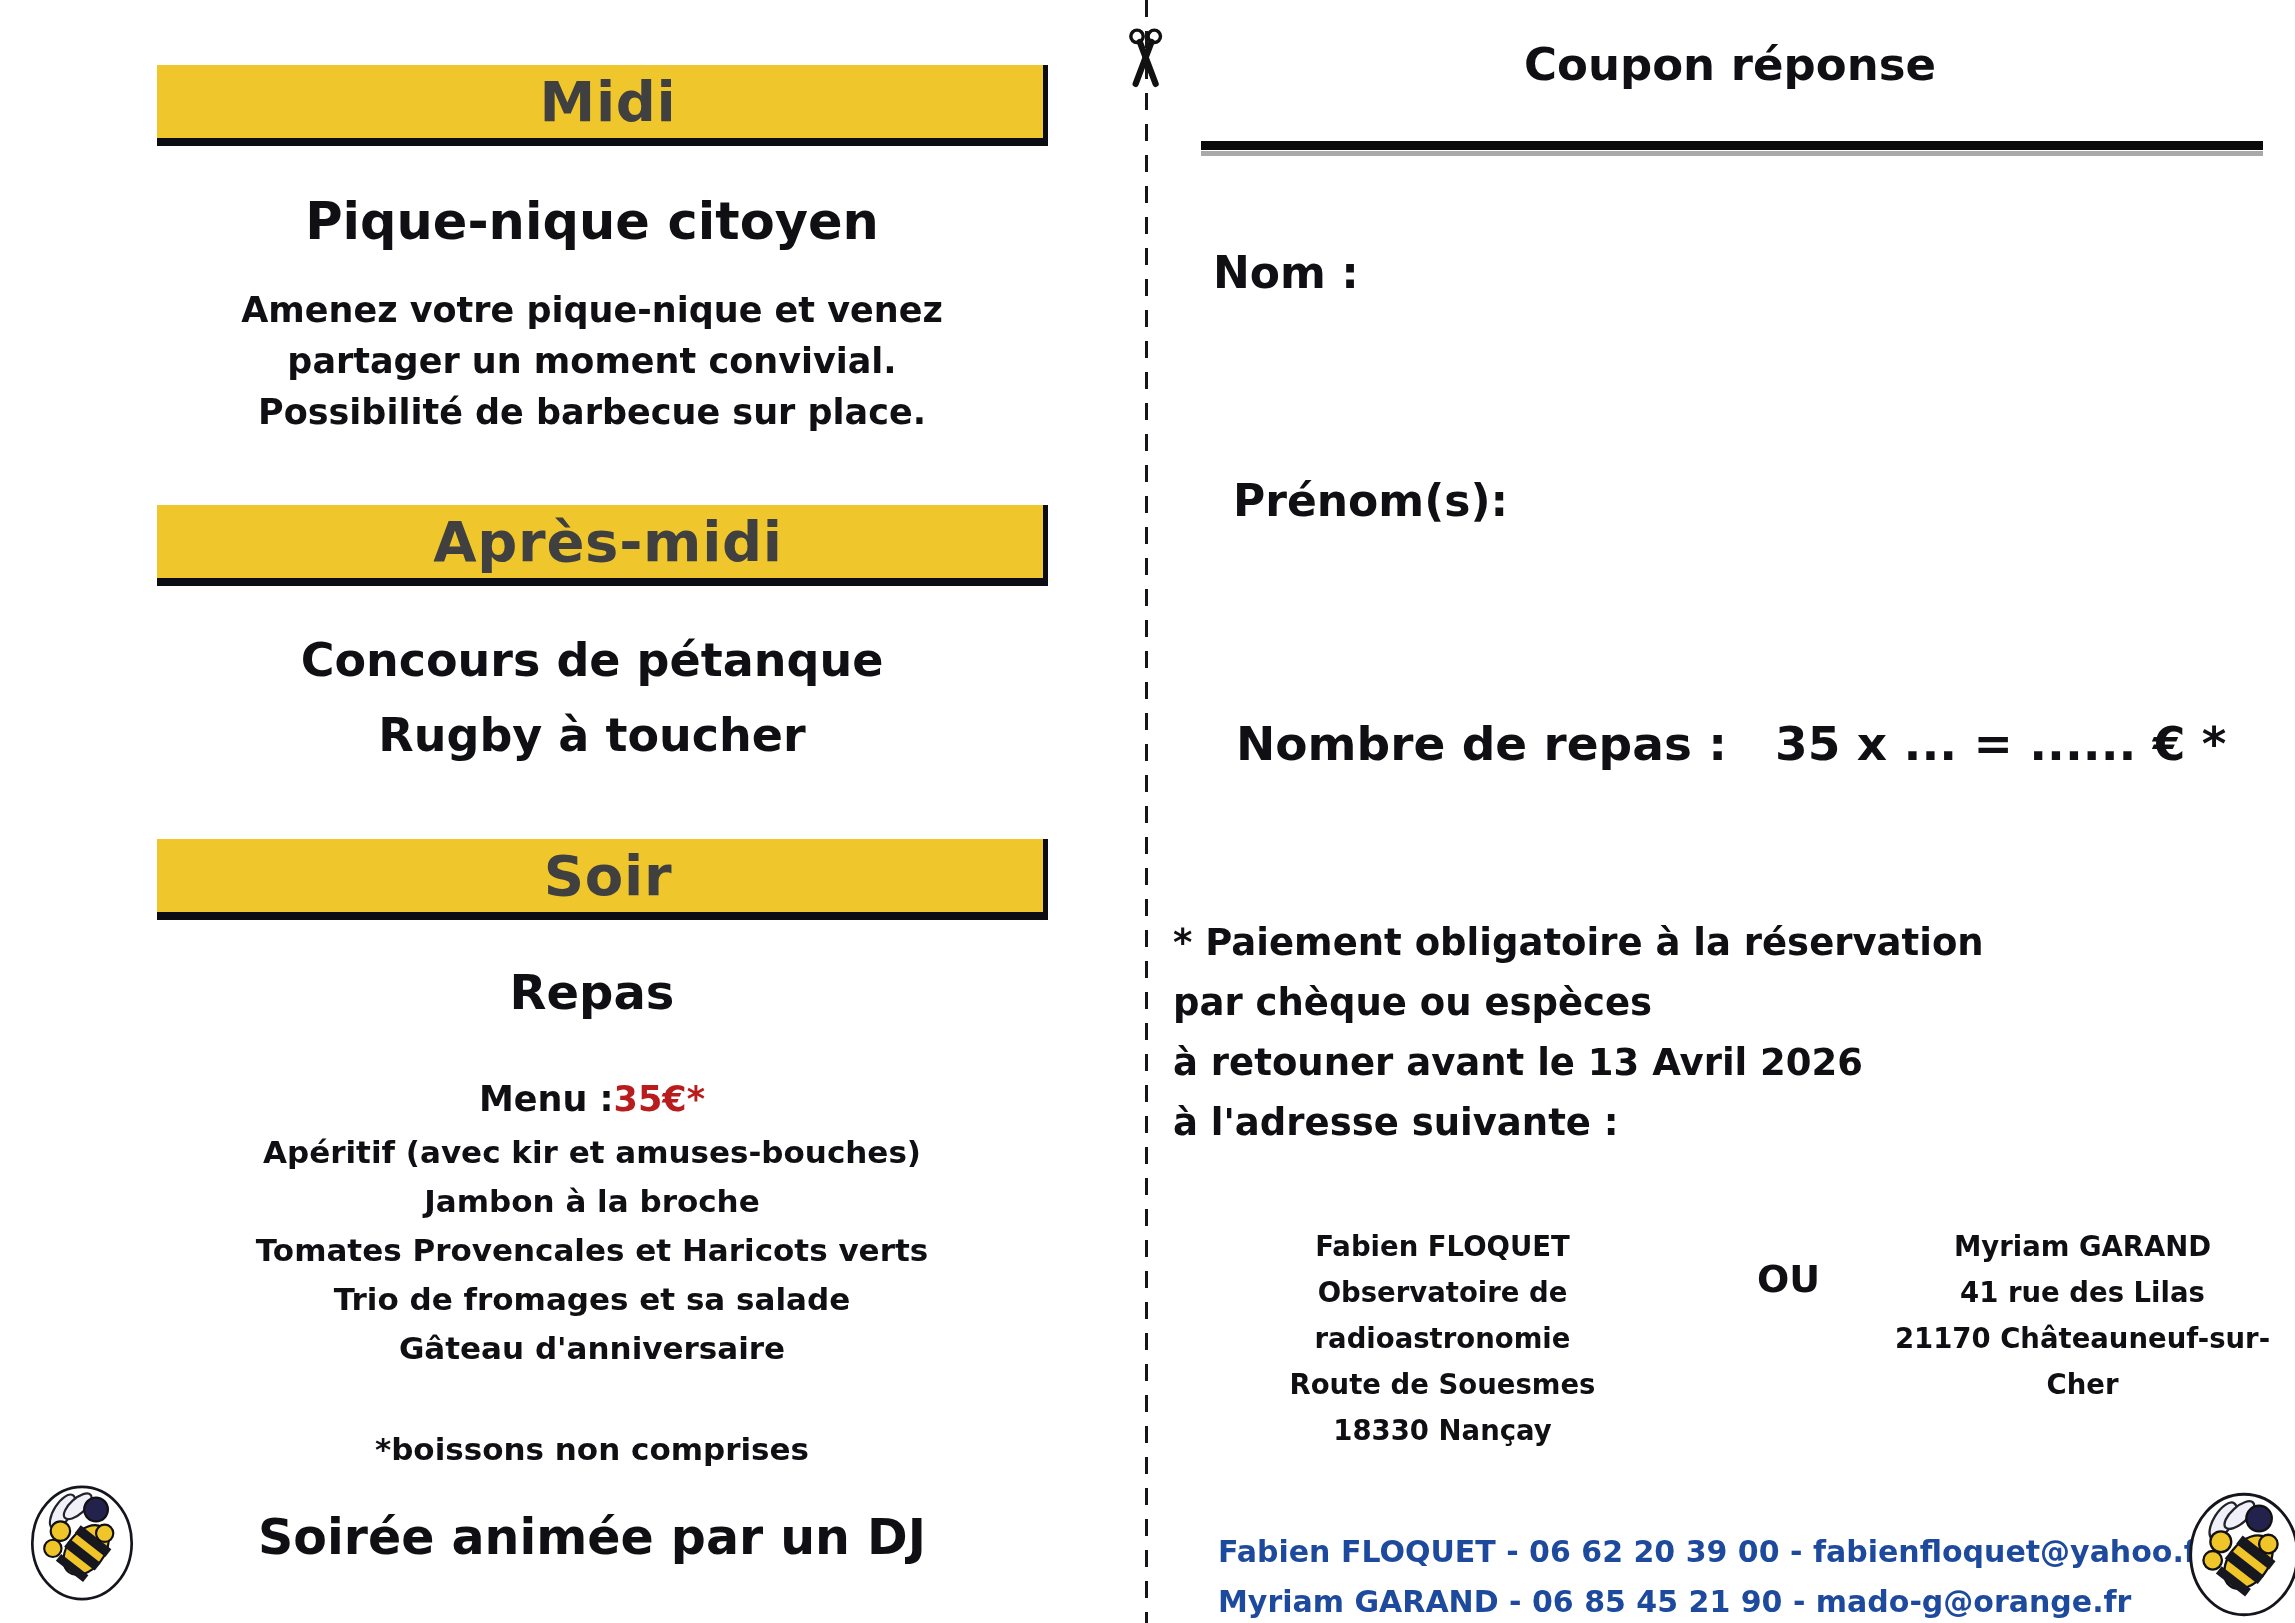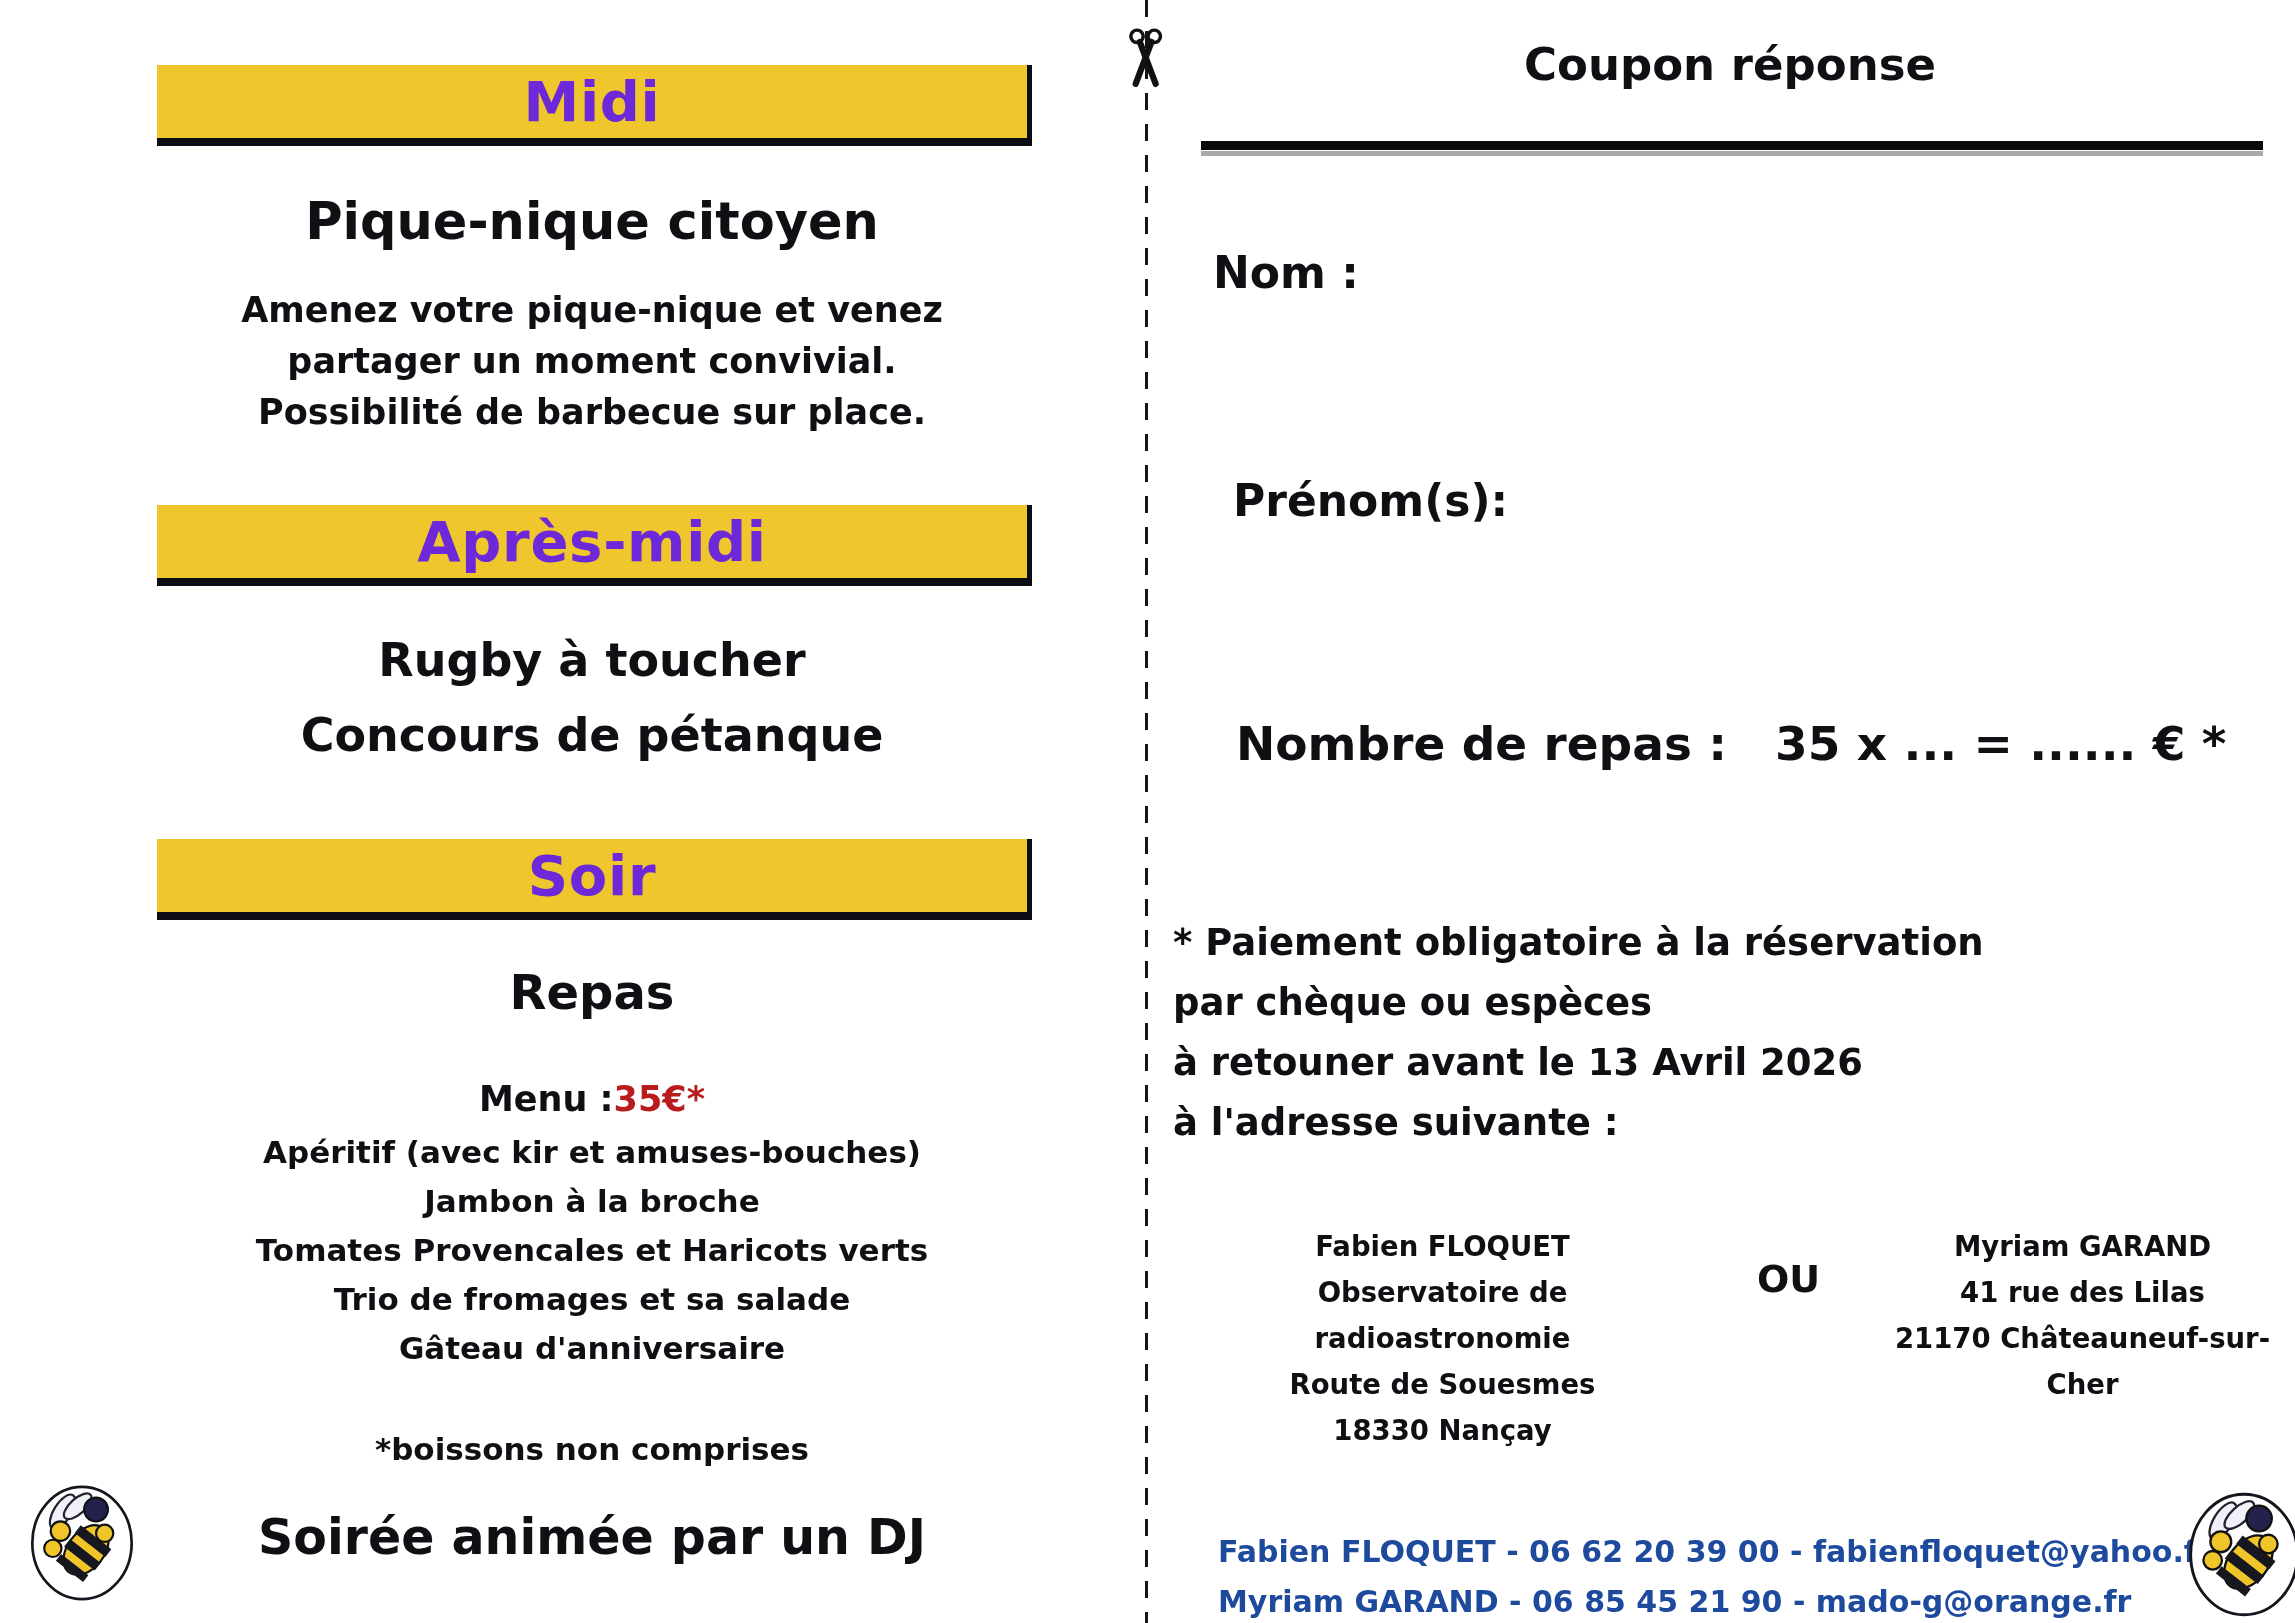--- a/index.html
+++ b/index.html
@@ -6,21 +6,21 @@
   .page{
     position:relative;width:2295px;height:1623px;background:#ffffff;overflow:hidden;
     font-family:"DejaVu Sans", sans-serif;font-weight:bold;color:#101014;
   }
   
   .banner{
     position:absolute;left:157px;width:870px;height:73px;
     background:#efc72c;
     border-right:5.9px solid #0c0c14;border-bottom:8.5px solid #0c0c14;
     display:flex;align-items:center;justify-content:center;
-    font-size:56px;letter-spacing:0.7px;color:#6d28d9;
+    font-size:56px;letter-spacing:0.7px;color:#404040;padding-left:16px;
   }
   .b-midi{top:65px}
   .b-apres{top:505px}
   .b-soir{top:839px}
   .ltext{position:absolute;left:157px;width:870px;text-align:center;}
   .t-picnic{top:192px;font-size:51px;}
   .t-para1{top:285px;font-size:35px;line-height:51px;}
   .t-apres{top:623px;font-size:46px;line-height:75px;}
   .t-repas{top:964px;font-size:48px;}
   .t-menu{top:1079px;font-size:35px;}
@@ -95,22 +95,22 @@
     <div>Amenez votre pique-nique et venez</div>
     <div>partager un moment convivial.</div>
     <div>Possibilité de barbecue sur place.</div>
   </div>
 
   <div class="banner b-apres">
     <span>Après-midi</span>
   </div>
 
   <div class="ltext t-apres">
+    <div>Concours de pétanque</div>
     <div>Rugby à toucher</div>
-    <div>Concours de pétanque</div>
   </div>
 
   <div class="banner b-soir">
     <span>Soir</span>
   </div>
 
   <div class="ltext t-repas">Repas</div>
 
   <div class="ltext t-menu">
     <span>Menu :</span><span class="blue">35€*</span>

